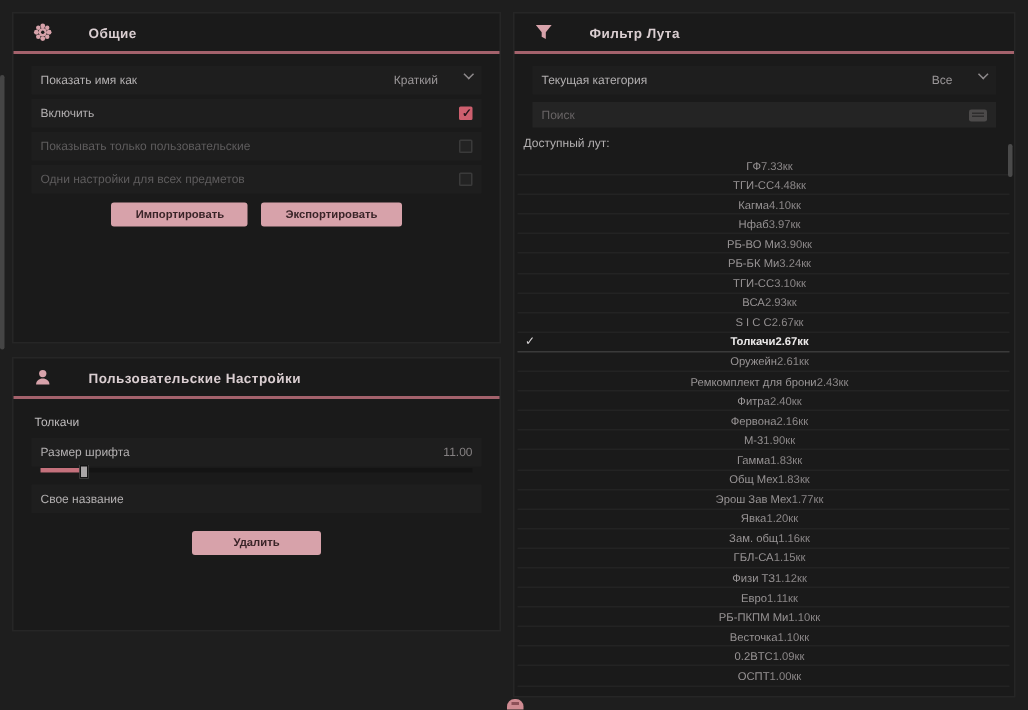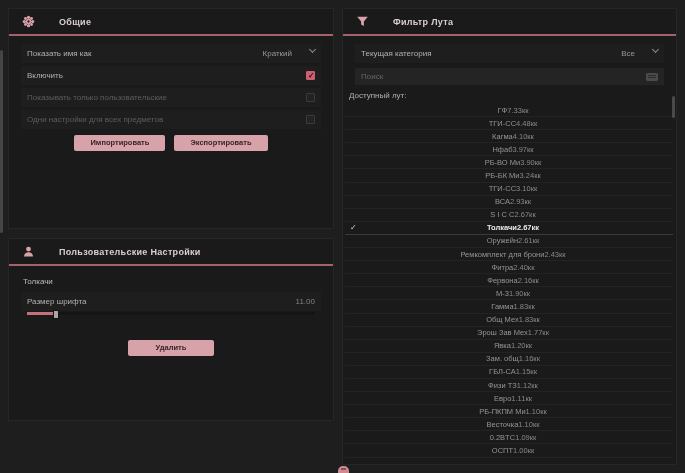--- a/index.html
+++ b/index.html
@@ -137,21 +137,24 @@
   <div class="rows" style="padding-top:2px">
     <div class="item-name">Толкачи</div>
     <div class="cfg-row" style="margin-bottom:0">
       <span class="cfg-label">Размер шрифта</span>
       <span class="value-text">11.00</span>
     </div>
     <div class="slider">
       <span class="slider-fill" style="width:9%"></span>
       <span class="slider-handle" style="left:9%"></span>
     </div>
-    <div class="btn-row" style="margin-top:25px">
+    <div class="cfg-row" style="margin-top:8px">
+      <span class="cfg-label">Свое название</span>
+    </div>
+    <div class="btn-row" style="margin-top:12px">
       <button class="btn" style="padding:4px 28px">Удалить</button>
     </div>
   </div>
 </div>
 
 <div class="panel" id="panel-loot">
   <div class="panel-header">
     <span class="hicon">
       <svg viewBox="0 0 16 16">
           <path fill="#d7a2aa" d="M1.5 2h13L9.7 8v5.5L6.3 11.6V8z"></path>

